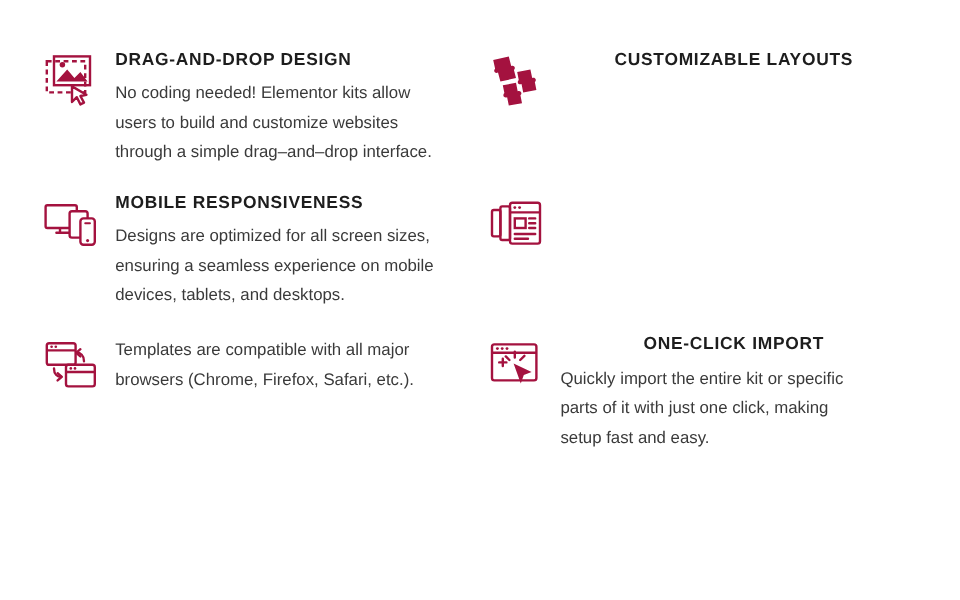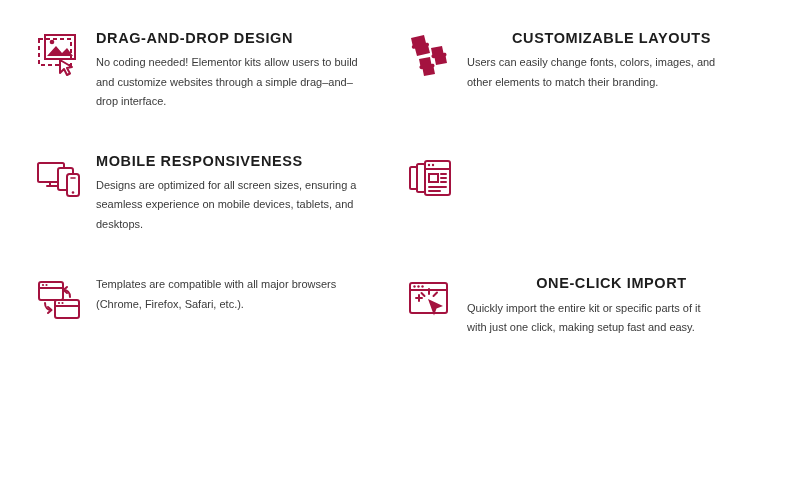--- a/index.html
+++ b/index.html
@@ -12,21 +12,21 @@
     background: #ffffff;
     font-family: "Liberation Sans", sans-serif;
     color: #2b2b2b;
     overflow: hidden;
   }
 
   .features-grid {
     box-sizing: border-box;
     width: 800px;
     height: 412px;
-    padding: 24px 44px 20px 36px;
+    padding: 36px 44px 20px 36px;
     display: grid;
     grid-template-columns: 1fr 1fr;
     grid-template-rows: 1fr 1fr 1fr;
     column-gap: 22px;
     row-gap: 0px;
     align-content: start;
   }
 
   .feature {
     display: flex;
@@ -52,21 +52,21 @@
     font-size: 14.5px;
     font-weight: bold;
     letter-spacing: 0.6px;
     color: #1d1d1d;
     margin: 0 0 6px 0;
     line-height: 1.2;
     text-transform: uppercase;
   }
 
   .feature-text {
-    font-size: 11px;
+    font-size: 14px;
     line-height: 1.75;
     color: #3a3a3a;
     margin: 0;
     max-width: 275px;
   }
 
   
   .col-right .feature-text { max-width: 252px; }
   .col-right .feature-title { margin-bottom: 6px; text-align: center; }
 </style>
@@ -96,21 +96,20 @@
       <svg viewBox="0 0 46 46" width="46" height="46" xmlns="http://www.w3.org/2000/svg">
         <g fill="#a4123f">
           <path d="M4 6 L17 3 L19 11 C21.5 10 23 12.5 21.3 14.3 L23 21 L10 24 L8 16.5 C5.5 17.6 3.7 15 5.6 13.2 Z"></path>
           <path d="M24 16 L35 14 L36.5 21 C39 20 40.6 22.7 38.7 24.4 L40 31 L29 33 L27.6 26 C25 27 23.4 24.3 25.3 22.6 Z"></path>
           <path d="M12 27 L23 25 L24.4 32 C27 31 28.6 33.7 26.7 35.4 L28 42 L17 44 L15.6 37 C13 38 11.4 35.3 13.3 33.6 Z"></path>
         </g>
       </svg>
     </span>
     <div class="feature-body">
       <h3 class="feature-title">CUSTOMIZABLE LAYOUTS</h3>
-      <p class="feature-text">Users can easily change fonts, colors, images, and other elements to match their branding.</p>
     </div>
   </div>
 
   <div class="feature col-left">
     <span class="feature-icon">
       <svg viewBox="0 0 46 46" width="46" height="46" xmlns="http://www.w3.org/2000/svg">
         <rect x="2" y="8" width="26" height="19" rx="1.5" fill="none" stroke="#a4123f" stroke-width="2"></rect>
         <path d="M11 31 H23" stroke="#a4123f" stroke-width="2" stroke-linecap="round"></path>
         <path d="M14 27 V31" stroke="#a4123f" stroke-width="2"></path>
         <rect x="22" y="13" width="15" height="22" rx="2" fill="#ffffff" stroke="#a4123f" stroke-width="2"></rect>

